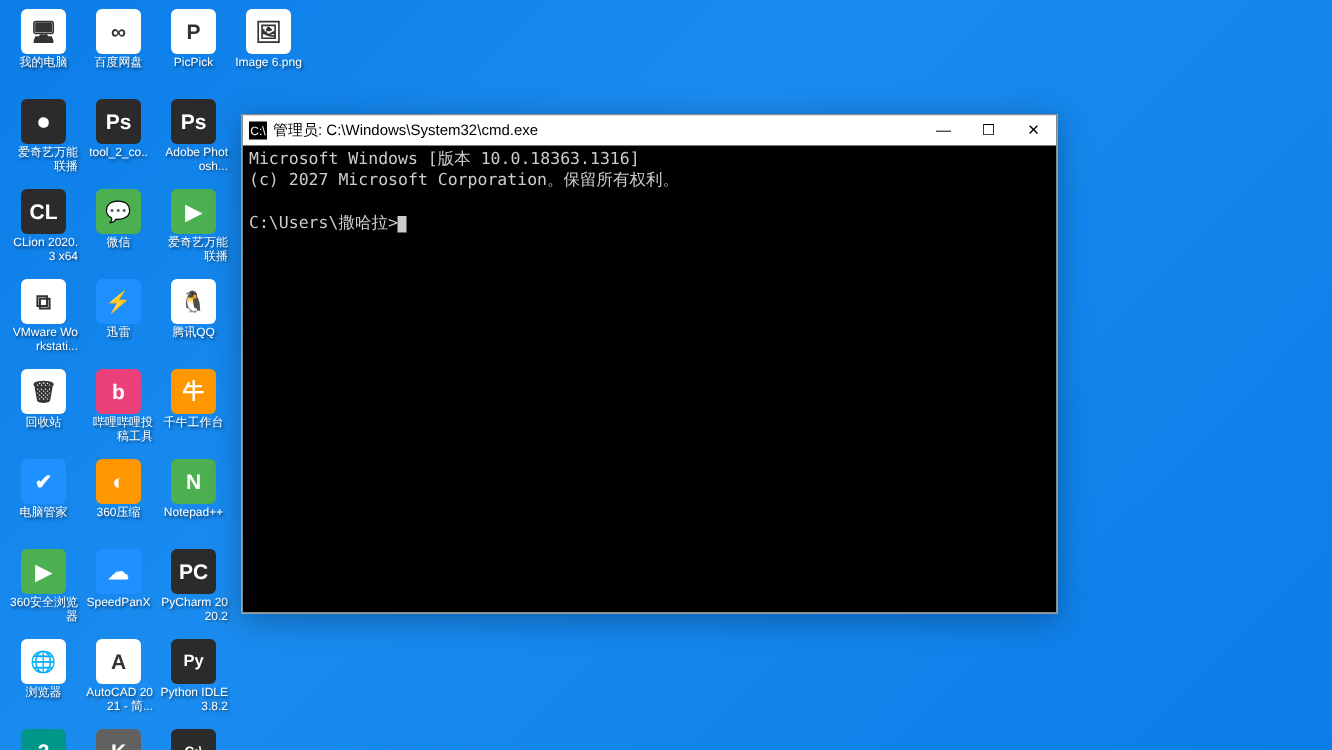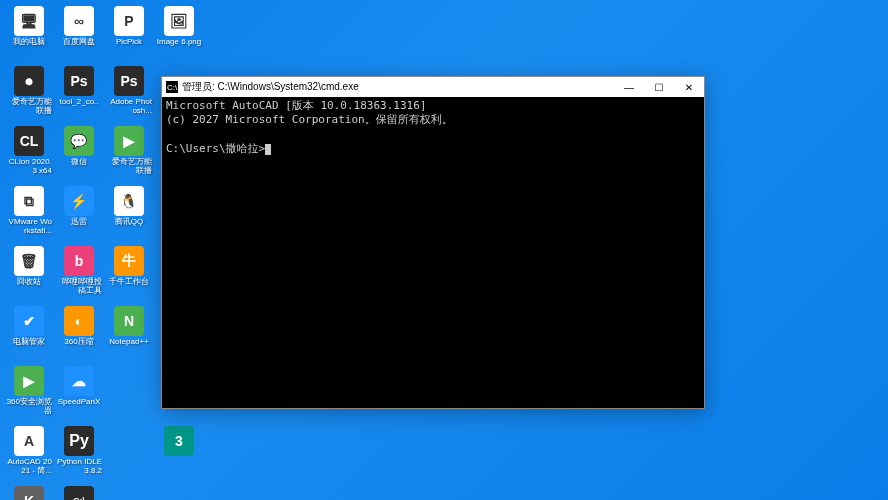--- a/index.html
+++ b/index.html
@@ -234,34 +234,38 @@
         <div class="icon-label"></div>
       </div>
       <div class="desktop-icon">
         <div class="icon-img bg-green" style="font-size: 14px;">▶</div>
         <div class="icon-label">360安全浏览器</div>
       </div>
       <div class="desktop-icon">
         <div class="icon-img bg-blue" style="font-size: 14px;">☁</div>
         <div class="icon-label">SpeedPanX</div>
       </div>
+      <div class="desktop-icon">
+        <div class="icon-img bg-dark" style="font-size: 14px;">PC</div>
+        <div class="icon-label">PyCharm 2020.2</div>
+      </div>
       <div class="desktop-icon" style="visibility: hidden;">
         <div class="icon-img " style="font-size: 14px;"></div>
         <div class="icon-label"></div>
       </div>
       <div class="desktop-icon">
         <div class="icon-img bg-white" style="font-size: 14px;">🌐</div>
         <div class="icon-label">浏览器</div>
       </div>
       <div class="desktop-icon">
         <div class="icon-img bg-white" style="font-size: 14px;">A</div>
         <div class="icon-label">AutoCAD 2021 - 简...</div>
       </div>
       <div class="desktop-icon">
-        <div class="icon-img bg-dark" style="font-size: 16px;">Py</div>
+        <div class="icon-img bg-dark" style="font-size: 11px;">Py</div>
         <div class="icon-label">Python IDLE 3.8.2</div>
       </div>
       <div class="desktop-icon" style="visibility: hidden;">
         <div class="icon-img " style="font-size: 14px;"></div>
         <div class="icon-label"></div>
       </div>
       <div class="desktop-icon">
         <div class="icon-img bg-teal" style="font-size: 14px;">3</div>
       </div>
       <div class="desktop-icon">
@@ -279,19 +283,19 @@
   <div class="cmd-window">
     <div class="titlebar">
       <div class="titlebar-icon">C:\</div>
       <div class="titlebar-text">管理员: C:\Windows\System32\cmd.exe</div>
       <div class="titlebar-controls">
         <div class="ctrl-btn">—</div>
         <div class="ctrl-btn">☐</div>
         <div class="ctrl-btn close">✕</div>
       </div>
     </div>
-    <div class="cmd-body"><span>Microsoft AutoCAD [版本 10.0.18363.1316]</span>
+    <div class="cmd-body"><span>Microsoft Windows [版本 10.0.18363.1316]</span>
 <span>(c) 2027 Microsoft Corporation。保留所有权利。</span>
 
 <span>C:\Users\撒哈拉&gt;</span><span class="cursor"></span></div>
   </div>
 
 </div>
 
 </body></html>

